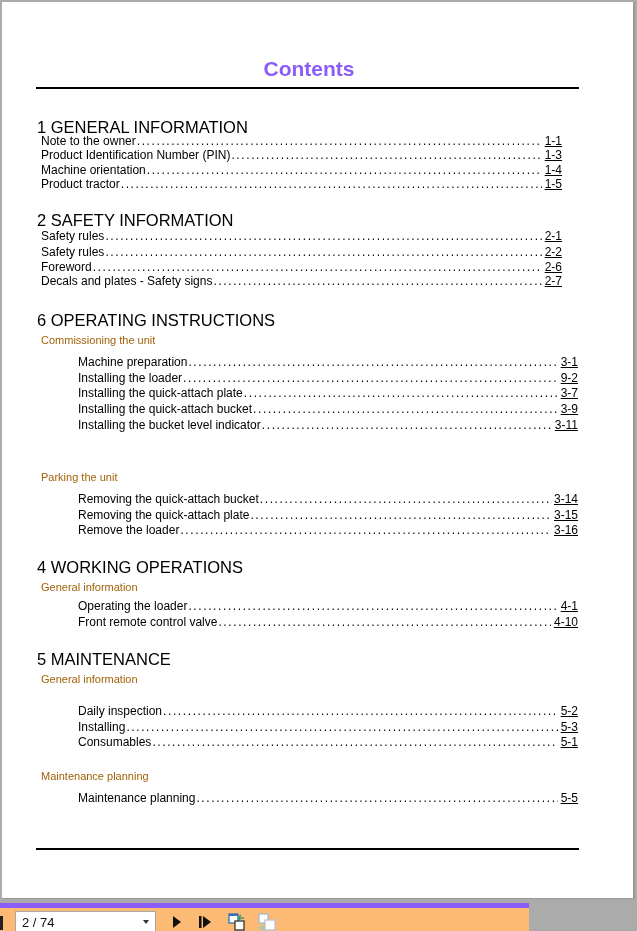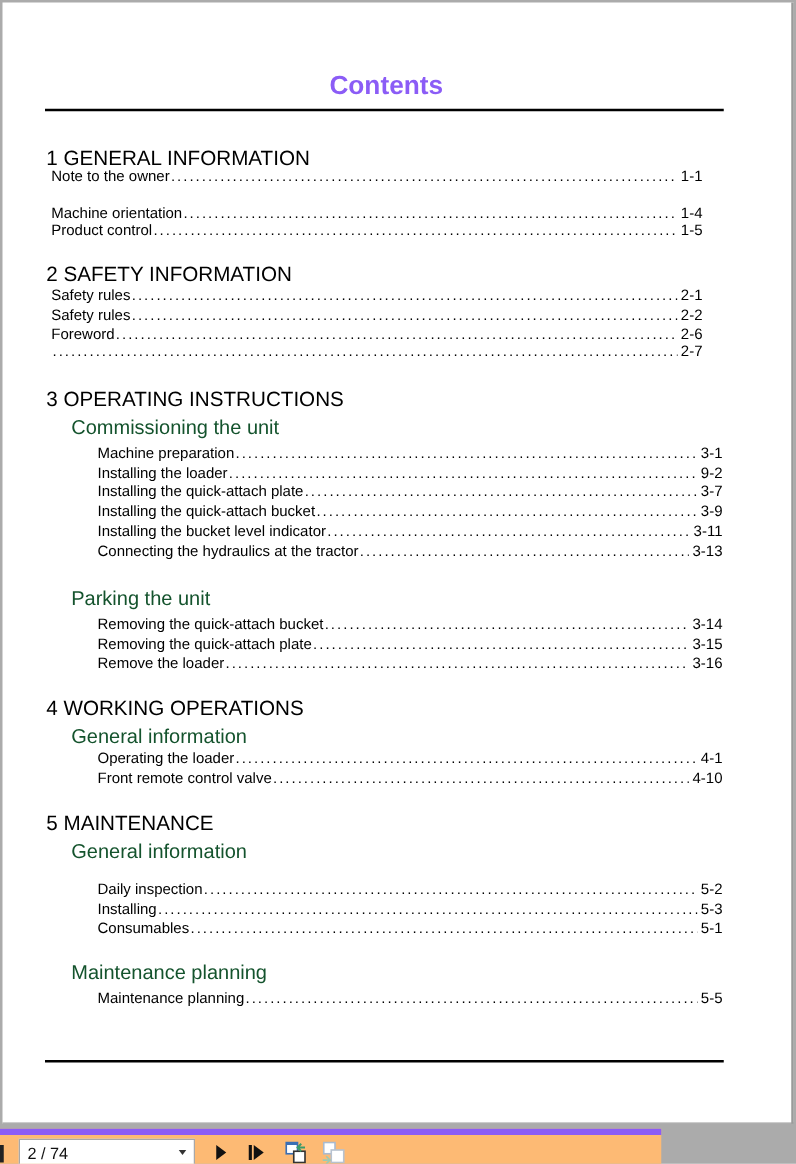--- a/index.html
+++ b/index.html
@@ -19,37 +19,37 @@
     position: absolute; left: 0; width: 614px; top: 55px;
     text-align: center; font-size: 21px; font-weight: bold; color: #8b5cf6;
   }
   .rule {
     position: absolute; left: 34px; width: 543px; height: 2px; background: #000;
   }
   .chapter {
     position: absolute; left: 35px; font-size: 16.5px; color: #000; white-space: nowrap;
   }
   .subsection {
-    position: absolute; left: 55px; font-size: 16px; color: #14532d; white-space: nowrap;
+    position: absolute; left: 39px; font-size: 11px; color: #a16207; white-space: nowrap;
   }
   .entry {
     position: absolute; height: 15px; font-size: 12px; color: #000;
     display: flex; align-items: baseline; white-space: nowrap;
   }
   .entry.l1 { left: 39px; width: 521px; }
   .entry.l2 { left: 76px; width: 500px; }
   .entry .t { flex: 0 0 auto; }
   .entry .dots {
     flex: 1 1 auto; overflow: hidden; margin: 0 3px 0 1px; color: #000;
     letter-spacing: 1.6px;
   }
   .entry .dots::before {
     content: "........................................................................................................................................................";
   }
-  .entry .p { flex: 0 0 auto; text-align: left; }
+  .entry .p { flex: 0 0 auto; text-align: left; text-decoration: underline; }
 
   .toolbar {
     position: absolute; left: 0; top: 903px; width: 529px; height: 28px;
     background: #fdba74; border-top: 5px solid #8b5cf6;
   }
   .prev-edge {
     position: absolute; left: 0; top: 8px; width: 3px; height: 14px; background: #222;
   }
   .page-select {
     position: absolute; left: 15px; top: 3px; width: 141px; height: 22px;
@@ -72,27 +72,32 @@
 <div class="page">
   <div class="title">Contents</div>
   <div class="rule" style="top:85px"></div>
 
   <div class="chapter" style="top:116px">1 GENERAL INFORMATION</div>
   <div class="entry l1" style="top:132px">
       <span class="t">Note to the owner</span>
       <span class="dots"></span>
       <span class="p">1-1</span>
     </div>
+  <div class="entry l1" style="top:146px">
+      <span class="t">Product Identification Number (PIN)</span>
+      <span class="dots"></span>
+      <span class="p">1-3</span>
+    </div>
   <div class="entry l1" style="top:161px">
       <span class="t">Machine orientation</span>
       <span class="dots"></span>
       <span class="p">1-4</span>
     </div>
   <div class="entry l1" style="top:175px">
-      <span class="t">Product control</span>
+      <span class="t">Product tractor</span>
       <span class="dots"></span>
       <span class="p">1-5</span>
     </div>
 
   <div class="chapter" style="top:209px">2 SAFETY INFORMATION</div>
   <div class="entry l1" style="top:227px">
       <span class="t">Safety rules</span>
       <span class="dots"></span>
       <span class="p">2-1</span>
     </div>
@@ -100,25 +105,26 @@
       <span class="t">Safety rules</span>
       <span class="dots"></span>
       <span class="p">2-2</span>
     </div>
   <div class="entry l1" style="top:258px">
       <span class="t">Foreword</span>
       <span class="dots"></span>
       <span class="p">2-6</span>
     </div>
   <div class="entry l1" style="top:272px">
+      <span class="t">Decals and plates - Safety signs</span>
       <span class="dots"></span>
       <span class="p">2-7</span>
     </div>
 
-  <div class="chapter" style="top:309px">3 OPERATING INSTRUCTIONS</div>
+  <div class="chapter" style="top:309px">6 OPERATING INSTRUCTIONS</div>
   <div class="subsection" style="top:332px">Commissioning the unit</div>
   <div class="entry l2" style="top:353px">
       <span class="t">Machine preparation</span>
       <span class="dots"></span>
       <span class="p">3-1</span>
     </div>
   <div class="entry l2" style="top:369px">
       <span class="t">Installing the loader</span>
       <span class="dots"></span>
       <span class="p">9-2</span>
@@ -130,25 +136,20 @@
     </div>
   <div class="entry l2" style="top:400px">
       <span class="t">Installing the quick-attach bucket</span>
       <span class="dots"></span>
       <span class="p">3-9</span>
     </div>
   <div class="entry l2" style="top:416px">
       <span class="t">Installing the bucket level indicator</span>
       <span class="dots"></span>
       <span class="p">3-11</span>
-    </div>
-  <div class="entry l2" style="top:432px">
-      <span class="t">Connecting the hydraulics at the tractor</span>
-      <span class="dots"></span>
-      <span class="p">3-13</span>
     </div>
 
   <div class="subsection" style="top:469px">Parking the unit</div>
   <div class="entry l2" style="top:490px">
       <span class="t">Removing the quick-attach bucket</span>
       <span class="dots"></span>
       <span class="p">3-14</span>
     </div>
   <div class="entry l2" style="top:506px">
       <span class="t">Removing the quick-attach plate</span>

